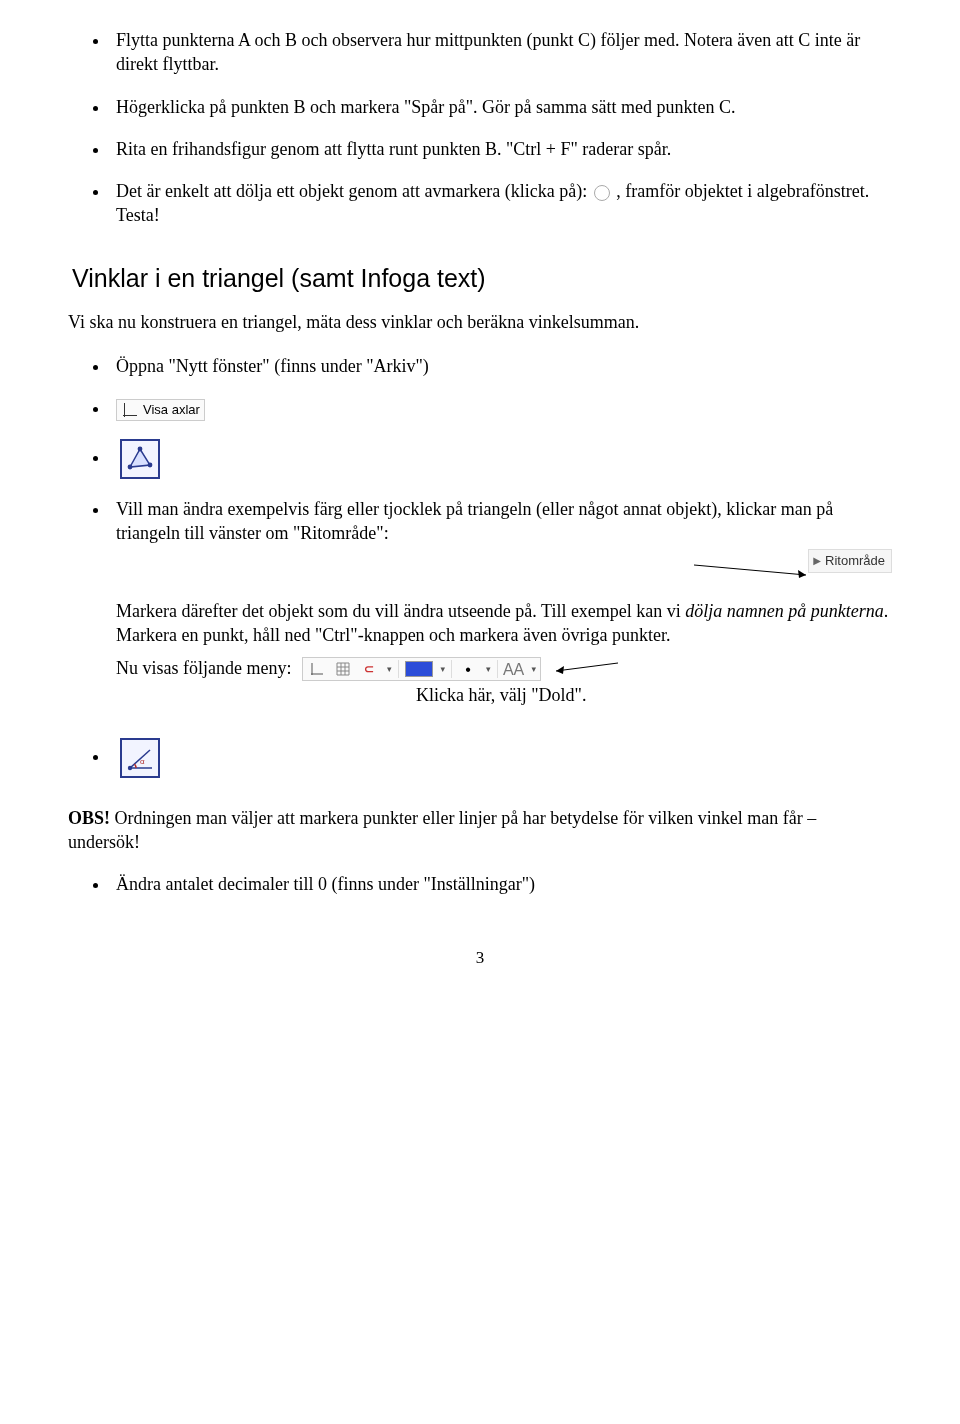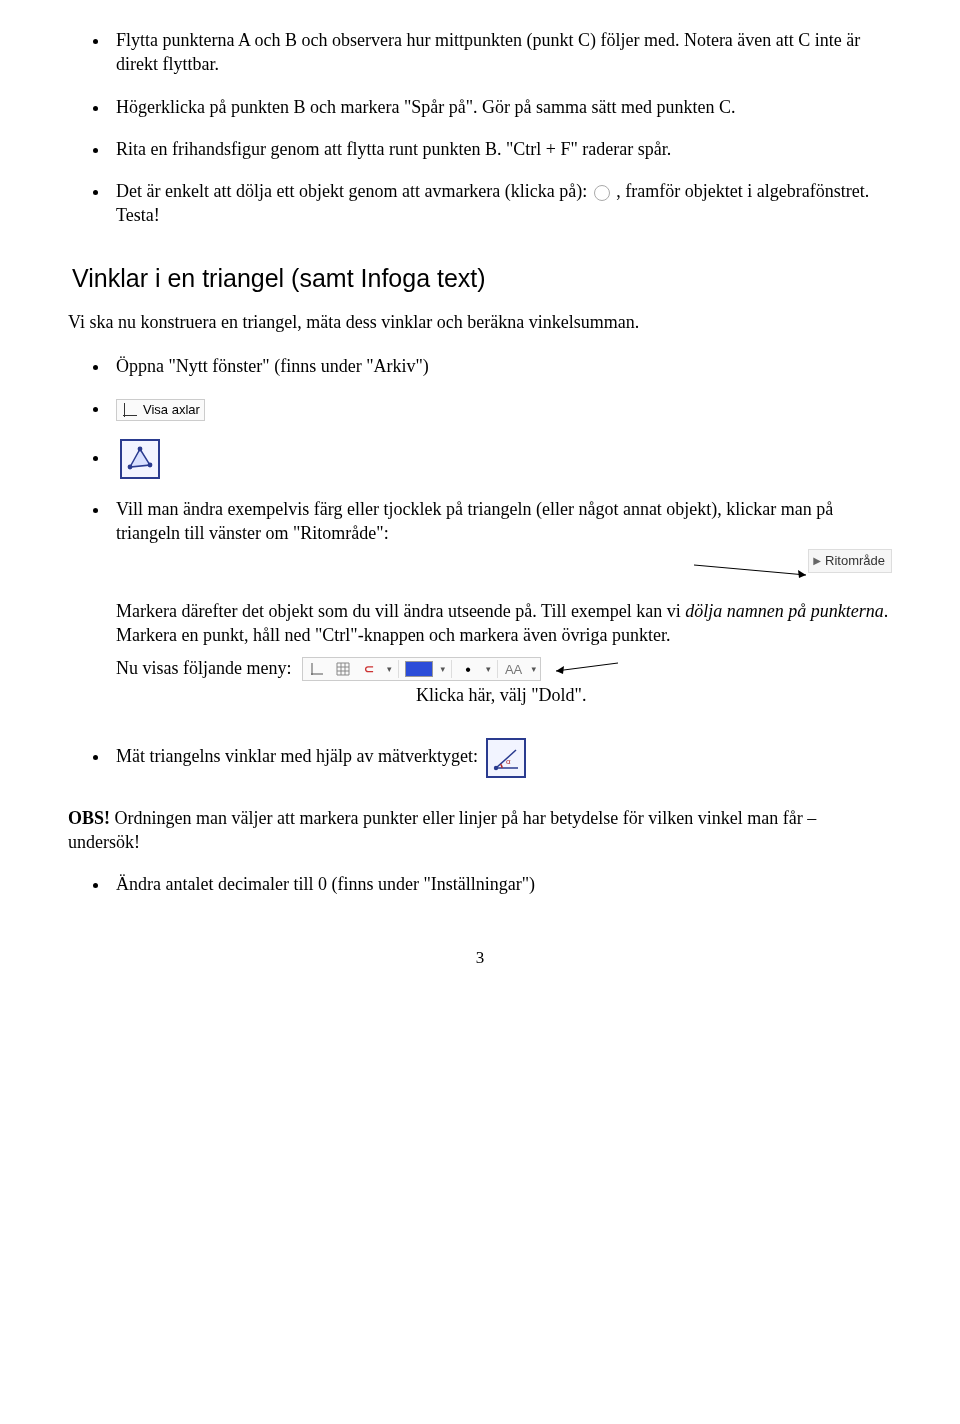--- a/index.html
+++ b/index.html
@@ -184,35 +184,34 @@
         </span>
         <span class="cell" style="color:#c33; font-weight:bold;">⊂</span>
           <span class="dd">▾</span>
         <span class="sep"></span>
         <span class="color-swatch"></span>
           <span class="dd">▾</span>
         <span class="sep"></span>
         <span class="cell" style="font-size:16px;">•</span>
           <span class="dd">▾</span>
         <span class="sep"></span>
-        <span class="cell" style="font-size:13px; color:#777;">
+        <span class="cell" style="font-size:16px; color:#777;">
             <span>AA</span>
           </span>
           <span class="dd">▾</span>
       </span>
       <svg class="arrow-svg" width="70" height="20" style="margin-left:4px;">
         <line x1="68" y1="4" x2="6" y2="12" stroke="#000" stroke-width="1"></line>
         <polygon points="6,12 14,7 13,15" fill="#000"></polygon>
       </svg>
       <span class="block-after" style="margin-top:2px; margin-left:300px;">Klicka här, välj "Dold".</span>
     </span>
   </li>
 
   <li style="margin-top:30px;">
-    <span>Mät triangelns vinklar med hjälp av mätverktyget:</span>
     <span class="tool-icon">
       <svg viewBox="0 0 36 36">
         <path d="M8 28 L28 10" stroke="#2a3b8f" stroke-width="1.5"></path>
         <path d="M8 28 L30 28" stroke="#2a3b8f" stroke-width="1.5"></path>
         <path d="M14 28 A6 6 0 0 0 12.5 24" stroke="#b03030" stroke-width="1.5" fill="none"></path>
         <circle cx="8" cy="28" r="2.2" fill="#2a3b8f"></circle>
         <text x="18" y="24" font-size="8" fill="#b03030" font-family="Arial">α</text>
       </svg>
     </span>
   </li>

